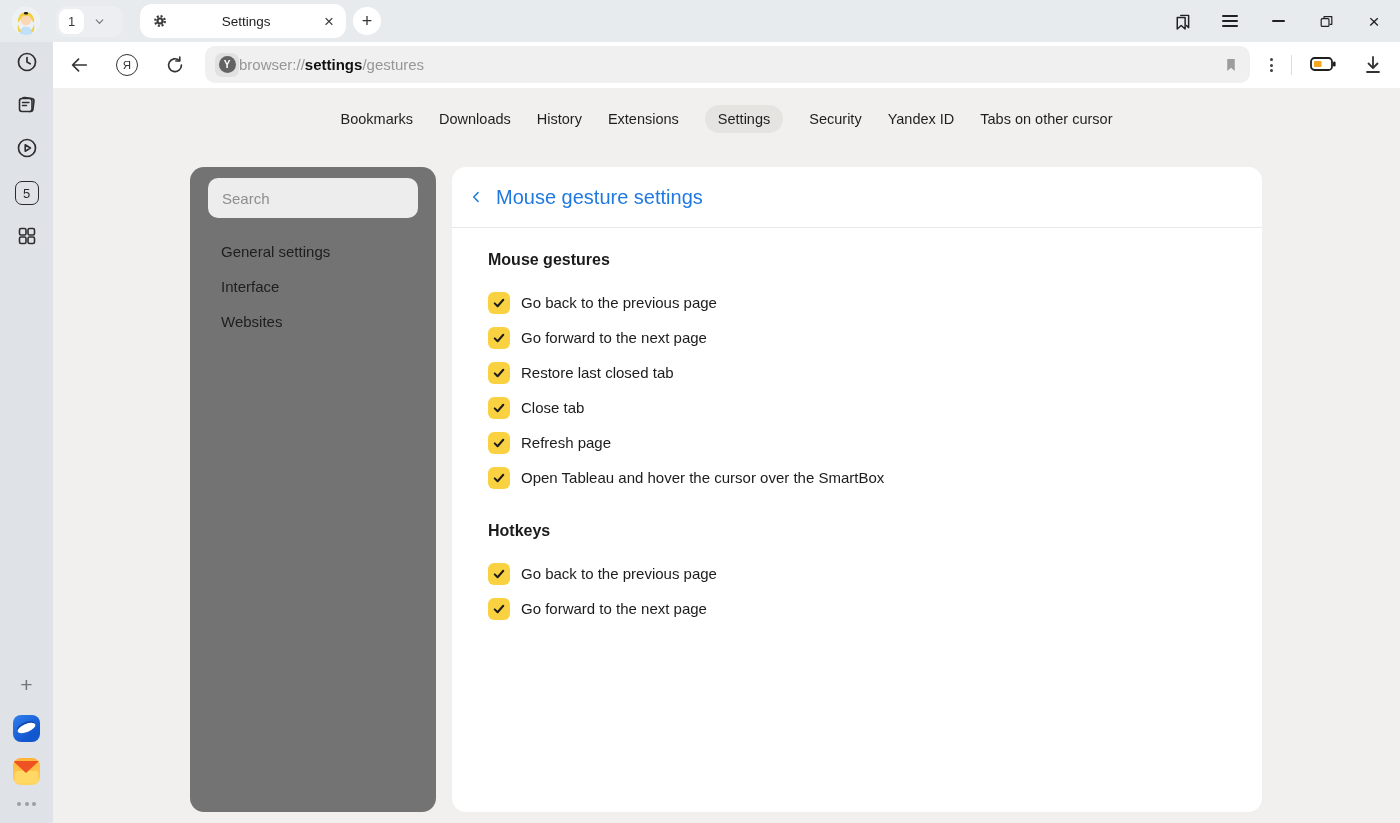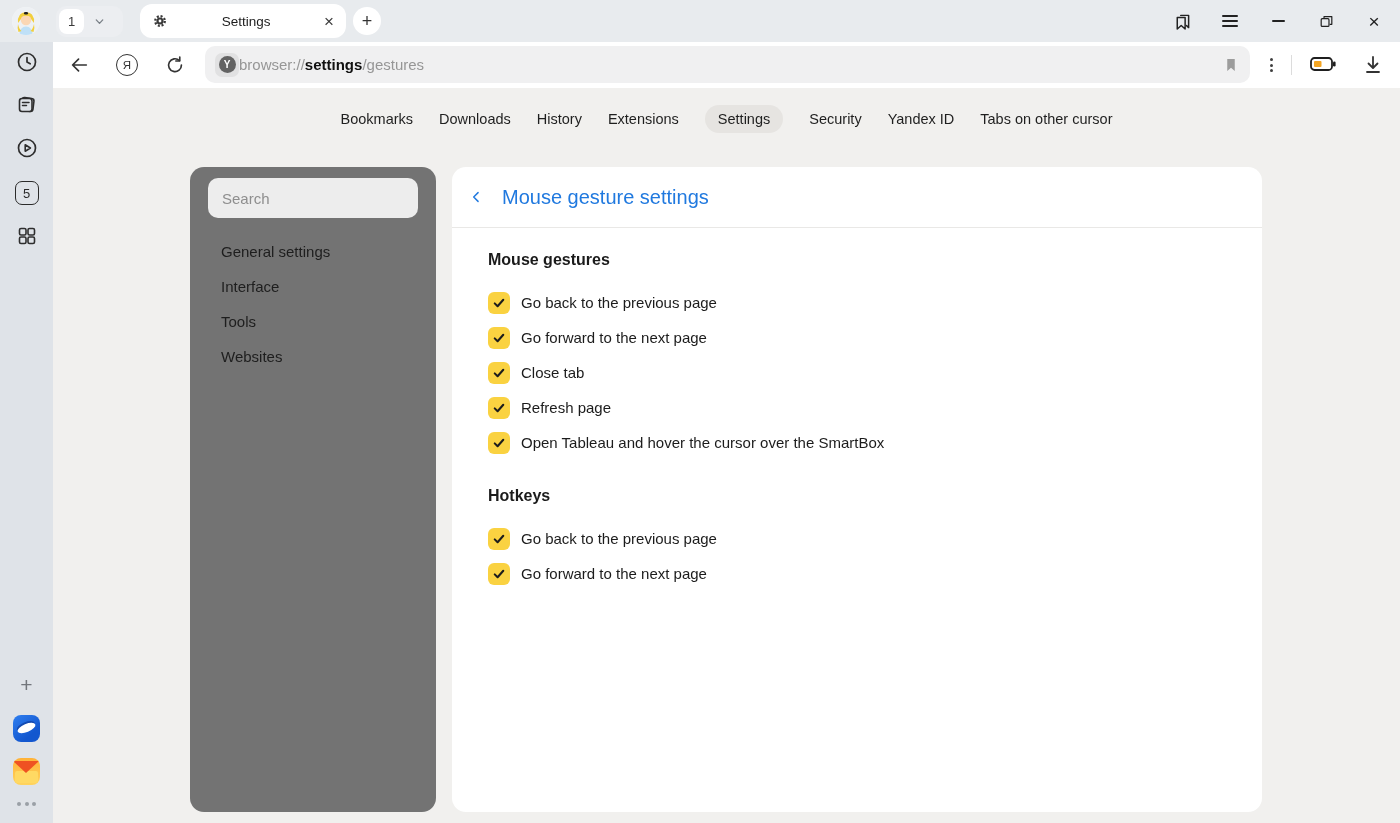--- a/index.html
+++ b/index.html
@@ -63,21 +63,21 @@
   .panel-card { position:absolute; left:137px; top:79px; width:246px; height:645px; background:#737373; border-radius:14px; }
   .search-box { margin:11px 18px 0 18px; height:40px; background:#ededed; border-radius:10px; display:flex; align-items:center; }
   .search-box input { border:none; outline:none; background:transparent; width:100%; padding:0 14px; font-size:15px; font-family:inherit; color:#1c1c1c; }
   .search-box input::placeholder { color:#8e8e8e; }
   .panel-list { margin-top:16px; }
   .panel-item { height:35px; display:flex; align-items:center; padding-left:31px; font-size:15px; color:#1e1e1e; cursor:pointer; }
 
   .main-card { position:absolute; left:399px; top:79px; width:810px; height:645px; background:#fff; border-radius:14px; }
   .main-header { height:61px; display:flex; align-items:center; padding-left:17px; border-bottom:1px solid #e9e8e6; }
   .back-chevron { display:flex; align-items:center; cursor:pointer; color:#2079df; }
-  .main-title { margin-left:18px; font-size:20px; color:#2079df; cursor:pointer; }
+  .main-title { margin-left:12px; font-size:20px; color:#2079df; cursor:pointer; }
   .main-body { padding-left:36px; }
   .section-heading { margin-top:20px; font-size:16px; font-weight:700; color:#1b1b1b; line-height:24px; }
   .check-list { margin-top:13px; }
   .check-row { height:35px; display:flex; align-items:center; gap:11px; }
   .checkbox { width:22px; height:22px; background:#fad241; border-radius:6px; display:flex; align-items:center; justify-content:center; cursor:pointer; flex:none; }
   .check-label { font-size:15px; color:#1c1c1c; }
   .section-gap { margin-top:24px; }
 </style>
 </head>
 <body>
@@ -261,21 +261,20 @@
     <span class="nav-tab">Tabs on other cursor</span>
   </div>
 
   <div class="panel-card">
     <div class="search-box">
       <input type="text" placeholder="Search" style="">
     </div>
     <div class="panel-list">
       <div class="panel-item">General settings</div>
       <div class="panel-item">Interface</div>
-      <div class="panel-item">Tools</div>
       <div class="panel-item">Websites</div>
     </div>
   </div>
 
   <div class="main-card">
     <div class="main-header">
       <span class="back-chevron">
         <svg width="15" height="18" viewBox="0 0 24 24">
           <polyline points="14.5,5 7.5,12 14.5,19" fill="none" stroke="#2079df" stroke-width="2.3" stroke-linecap="round" stroke-linejoin="round"></polyline>
         </svg>
@@ -302,20 +301,28 @@
               </svg>
           </span>
           <span class="check-label">Go forward to the next page</span>
         </div>
         <div class="check-row">
           <span class="checkbox">
             <svg width="14" height="14" viewBox="0 0 18 18">
                 <path d="M3.5 9.5 L7.2 13.2 L14.5 4.8" fill="none" stroke="#1c1c1c" stroke-width="2.6" stroke-linecap="round" stroke-linejoin="round"></path>
               </svg>
           </span>
+          <span class="check-label">Restore last closed tab</span>
+        </div>
+        <div class="check-row">
+          <span class="checkbox">
+            <svg width="14" height="14" viewBox="0 0 18 18">
+                <path d="M3.5 9.5 L7.2 13.2 L14.5 4.8" fill="none" stroke="#1c1c1c" stroke-width="2.6" stroke-linecap="round" stroke-linejoin="round"></path>
+              </svg>
+          </span>
           <span class="check-label">Close tab</span>
         </div>
         <div class="check-row">
           <span class="checkbox">
             <svg width="14" height="14" viewBox="0 0 18 18">
                 <path d="M3.5 9.5 L7.2 13.2 L14.5 4.8" fill="none" stroke="#1c1c1c" stroke-width="2.6" stroke-linecap="round" stroke-linejoin="round"></path>
               </svg>
           </span>
           <span class="check-label">Refresh page</span>
         </div>

